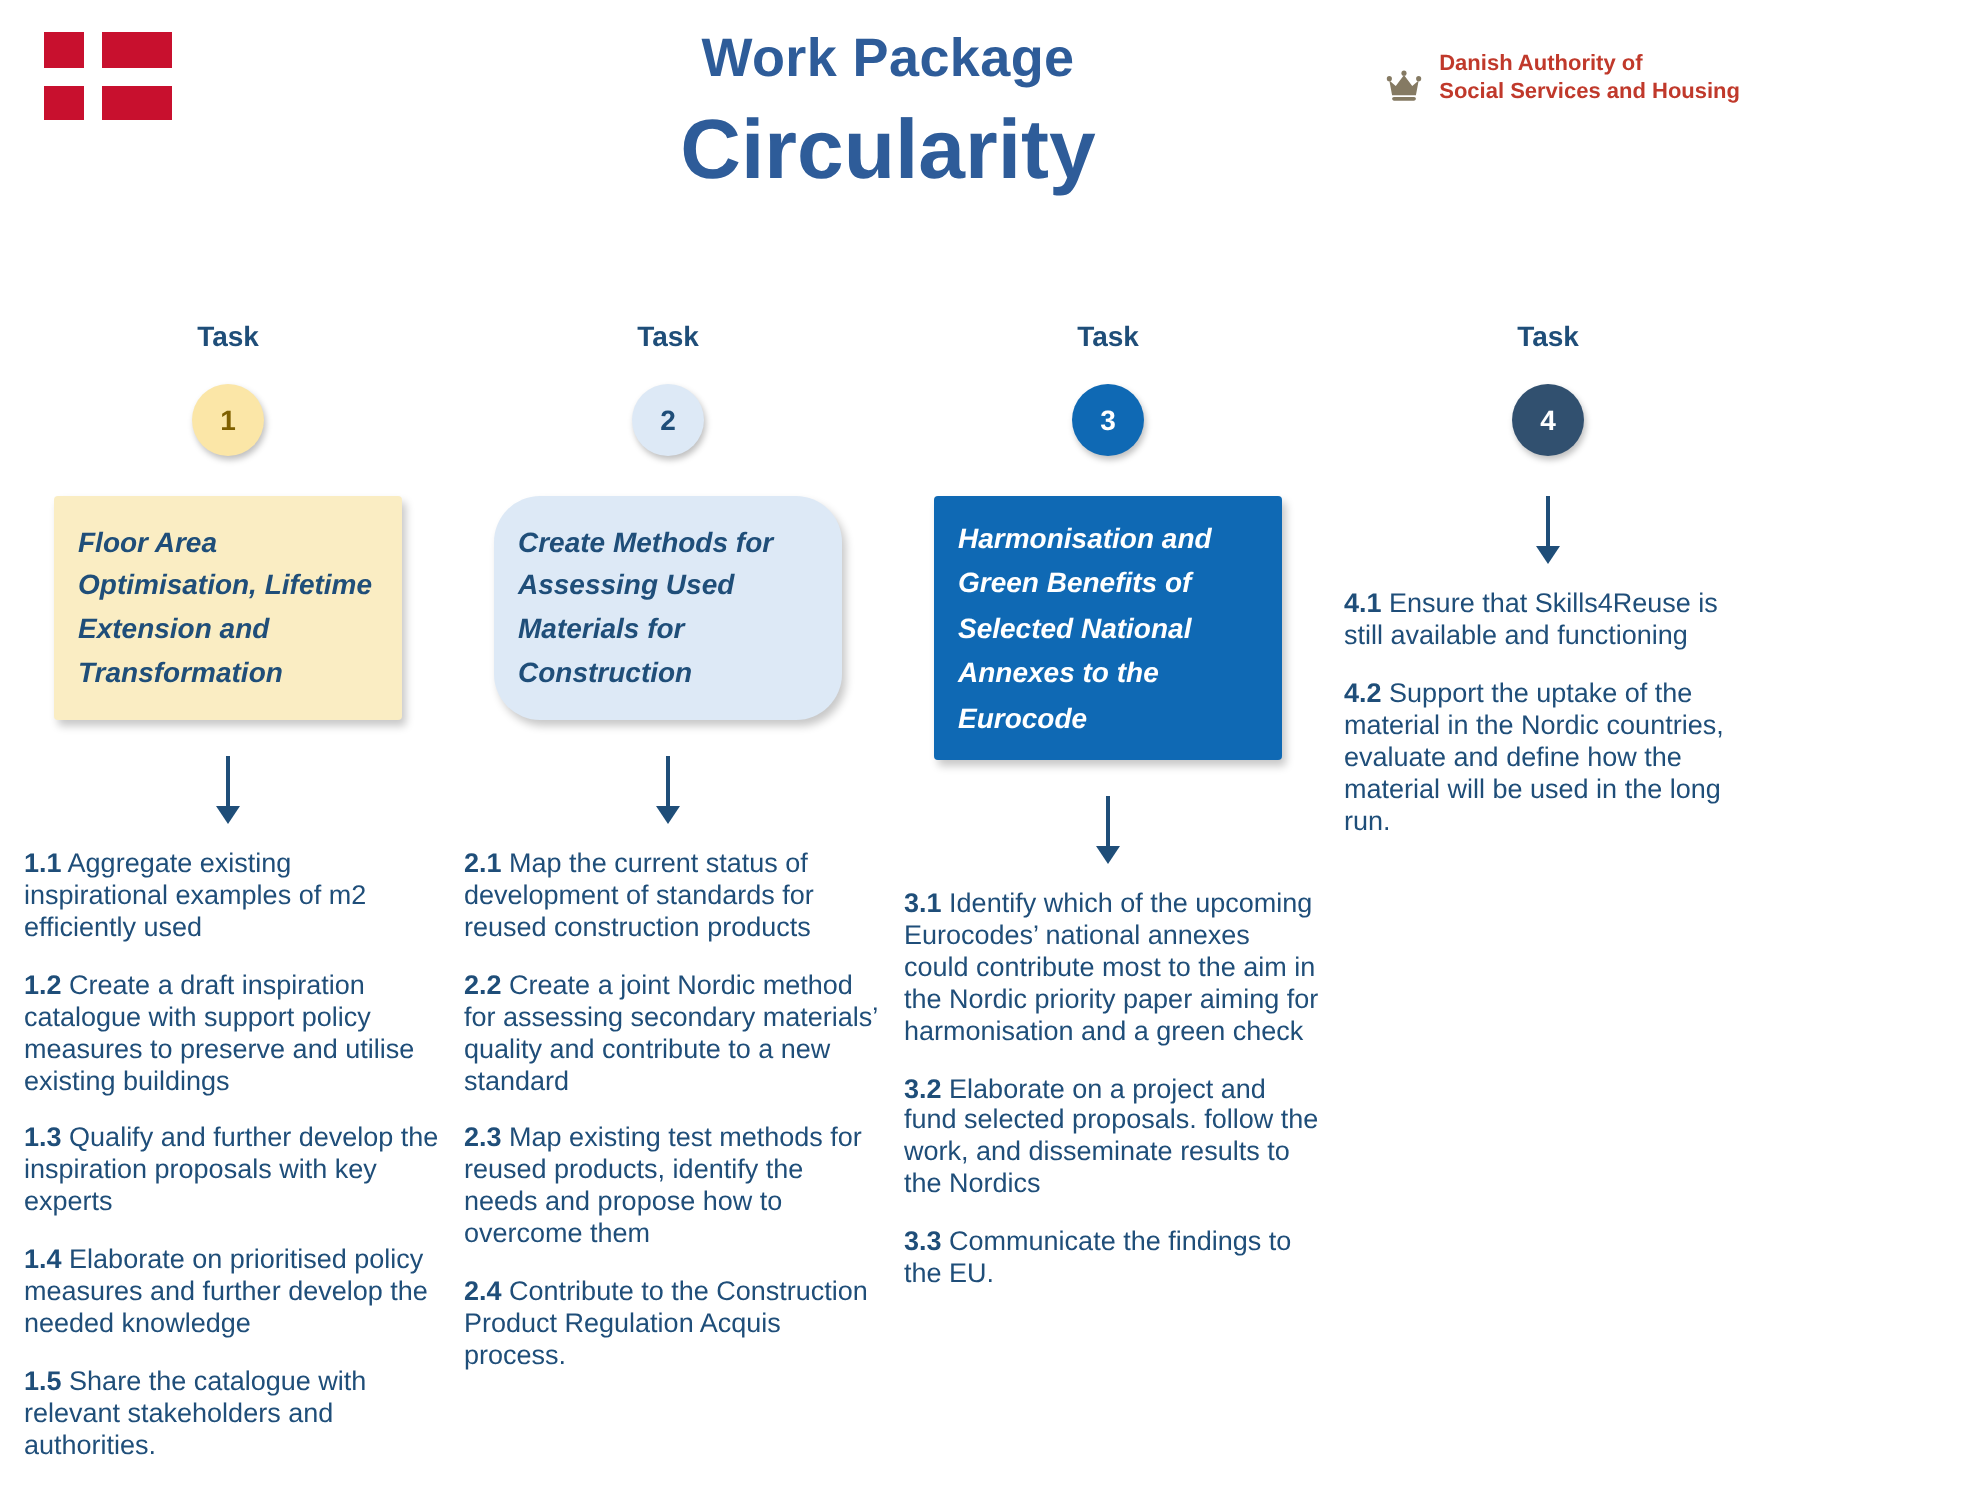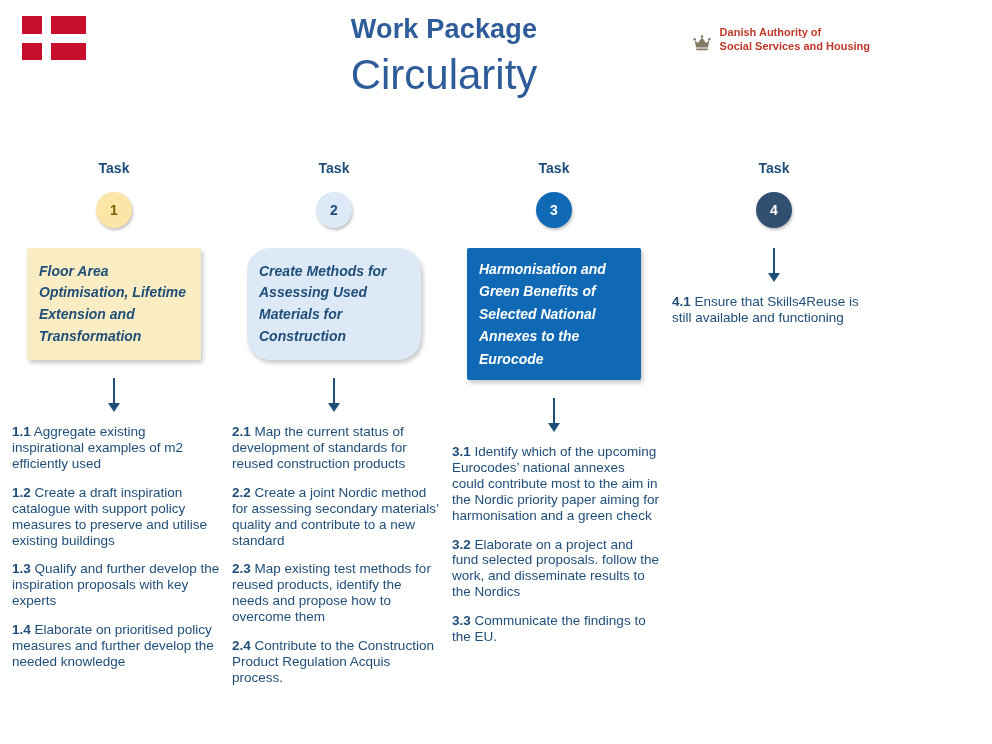--- a/index.html
+++ b/index.html
@@ -19,21 +19,21 @@
     width:64px; height:44px; background:var(--flag-red);
   }
   .flag::before { 
     content:""; position:absolute; left:0; top:18px; width:100%; height:9px; background:#fff;
   }
   .flag::after { 
     content:""; position:absolute; top:0; left:20px; width:9px; height:100%; background:#fff;
   }
   .titles { text-align:center; padding-top:14px; }
   .title-line1 { font-size:27px; font-weight:bold; color:var(--title-blue); letter-spacing:0.2px; }
-  .title-line2 { font-size:42px; font-weight:normal; color:var(--title-blue); margin-top:6px; }
+  .title-line2 { font-size:42px; font-weight:bold; color:var(--title-blue); margin-top:6px; }
   .logo { position:absolute; right:18px; top:26px; display:flex; align-items:flex-end; gap:7px; }
   .logo svg { display:block; }
   .logo-text { font-size:11px; font-weight:bold; color:var(--logo-red); line-height:1.25; }
 
   
   .columns {
     display:flex; justify-content:space-between;
     padding:0 4px; margin-top:22px;
   }
   .column { width:228px; }
@@ -117,20 +117,21 @@
     <div class="column col1">
       <div class="task-label">Task</div>
       <div class="circle">1</div>
       <div class="box">Floor Area Optimisation, Lifetime Extension and Transformation</div>
       <div class="arrow"></div>
       <div class="items">
         <p class="item"><b class="num">1.1</b> <span>Aggregate existing inspirational examples of m2 efficiently used</span></p>
         <p class="item"><b class="num">1.2</b> <span>Create a draft inspiration catalogue with support policy measures to preserve and utilise existing buildings</span></p>
         <p class="item"><b class="num">1.3</b> <span>Qualify and further develop the inspiration proposals with key experts</span></p>
         <p class="item"><b class="num">1.4</b> <span>Elaborate on prioritised policy measures and further develop the needed knowledge</span></p>
+        <p class="item"><b class="num">1.5</b> <span>Share the catalogue with relevant stakeholders and authorities.</span></p>
       </div>
     </div>
 
     <div class="column col2">
       <div class="task-label">Task</div>
       <div class="circle">2</div>
       <div class="box">Create Methods for Assessing Used Materials for Construction</div>
       <div class="arrow"></div>
       <div class="items">
         <p class="item"><b class="num">2.1</b> <span>Map the current status of development of standards for reused construction products</span></p>
@@ -151,17 +152,18 @@
         <p class="item"><b class="num">3.3</b> <span>Communicate the findings to the EU.</span></p>
       </div>
     </div>
 
     <div class="column col4">
       <div class="task-label">Task</div>
       <div class="circle">4</div>
       <div class="arrow"></div>
       <div class="items">
         <p class="item"><b class="num">4.1</b> <span>Ensure that Skills4Reuse is still available and functioning</span></p>
+        <p class="item"><b class="num">4.2</b> <span>Support the uptake of the material in the Nordic countries, evaluate and define how the material will be used in the long run.</span></p>
       </div>
     </div>
 
   </div>
 </div>
 
 </body></html>

